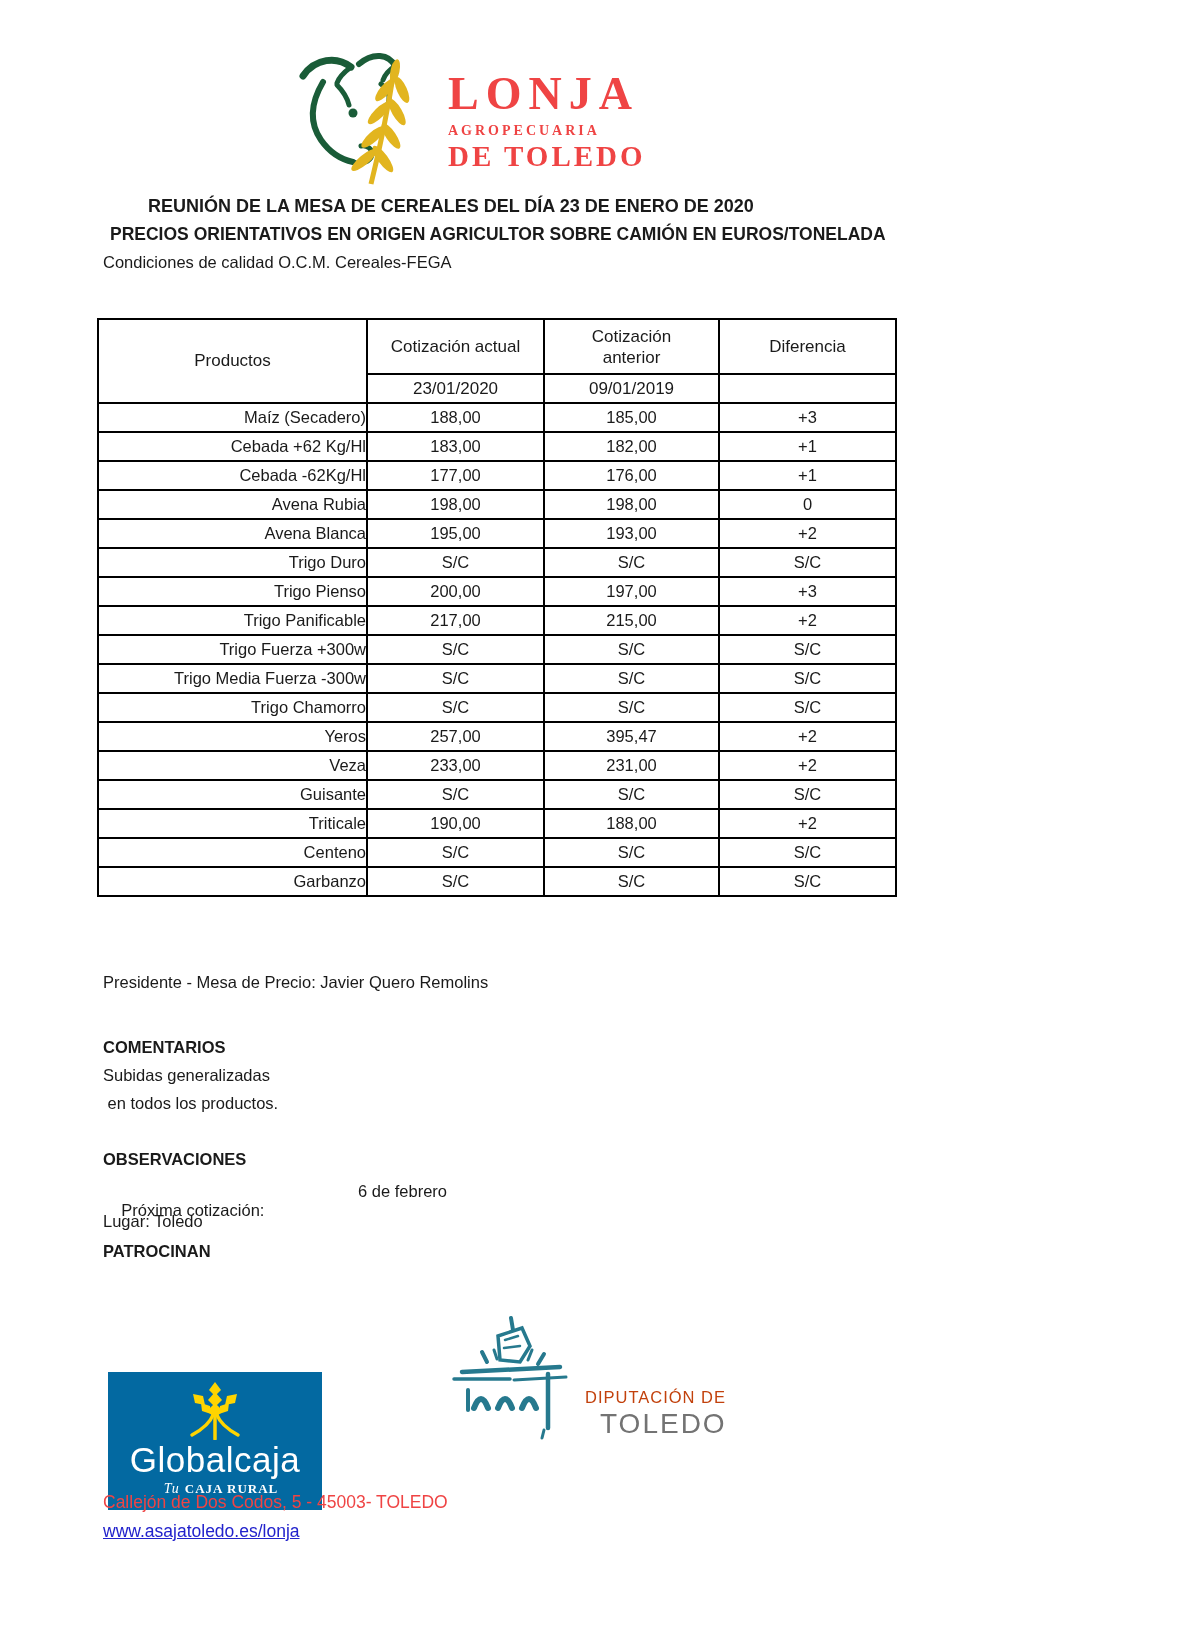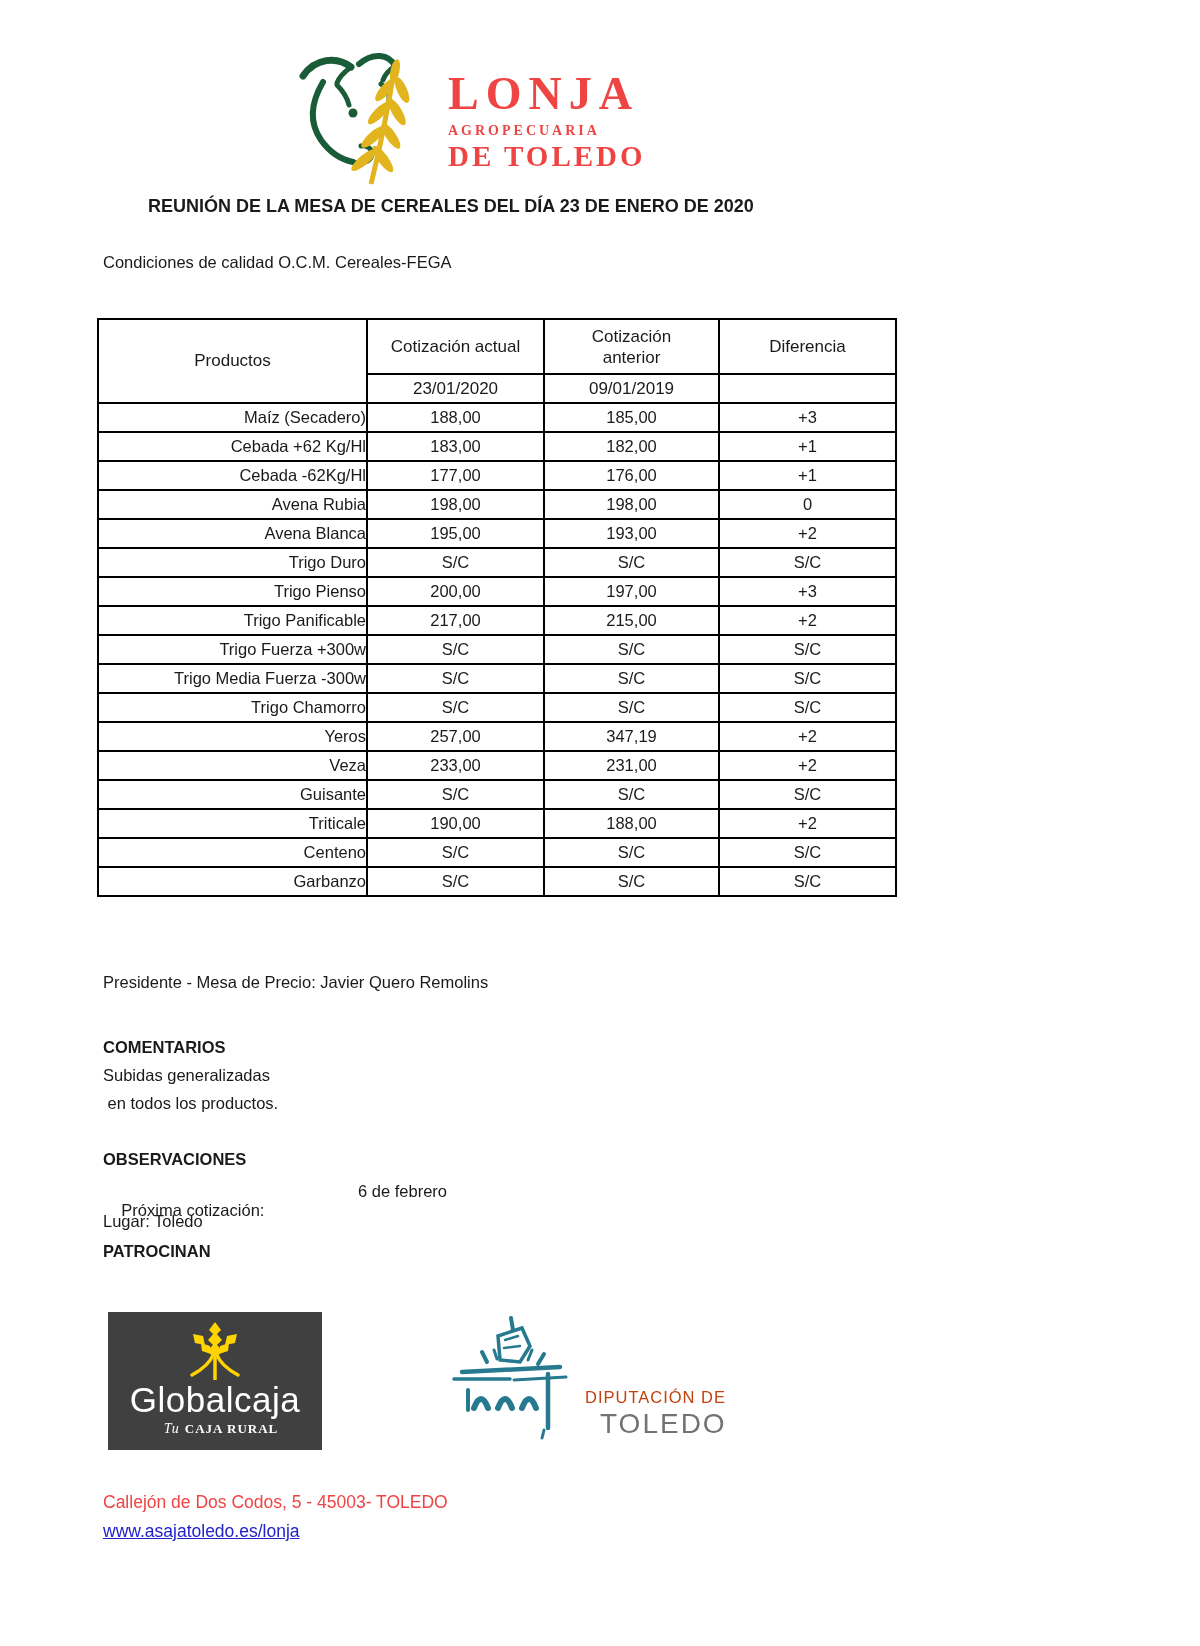--- a/index.html
+++ b/index.html
@@ -42,22 +42,22 @@
   .n-comentarios{top:1038px;}
   .n-subidas{top:1066px;}
   .n-entodos{top:1094px;}
   .n-observaciones{top:1150px;}
   .n-proxima{top:1182px;}
   .n-proxima .val2{position:absolute;left:255px;top:0;}
   .n-lugar{top:1212px;}
   .n-patrocinan{top:1242px;}
   
   .globalcaja{
-    position:absolute;left:108px;top:1312px;width:214px;height:138px;
-    background:#404040;text-align:center;color:#ffffff;
+    position:absolute;left:108px;top:1372px;width:214px;height:138px;
+    background:#0369a1;text-align:center;color:#ffffff;
   }
   .globalcaja svg{margin-top:10px;}
   .gc-name{font-size:35px;line-height:36px;margin-top:-2px;letter-spacing:0.5px;}
   .gc-tag{font-size:13px;margin-top:3px;letter-spacing:1px;font-family:"Liberation Serif", serif;font-weight:700;padding-left:12px;}
   .gc-tag .script{font-family:"Liberation Serif", serif;font-style:italic;font-weight:400;font-size:14px;margin-right:5px;}
   .diputacion{position:absolute;left:448px;top:1316px;width:320px;height:125px;}
   .diputacion svg{position:absolute;left:0;top:0;}
   .dip-text{position:absolute;left:137px;top:72px;}
   .dip-l1{color:#c2410c;font-size:16.5px;letter-spacing:1px;line-height:18px;}
   .dip-l2{color:#737373;font-size:28px;letter-spacing:2px;line-height:36px;margin-left:15px;}
@@ -97,20 +97,21 @@
       </g>
     </svg>
     <div class="lonja-text">
       <div class="lonja-l1">LONJA</div>
       <div class="lonja-l2">AGROPECUARIA</div>
       <div class="lonja-l3">DE TOLEDO</div>
     </div>
   </div>
 
   <div class="title1">REUNIÓN DE LA MESA DE CEREALES DEL DÍA 23 DE ENERO DE 2020</div>
+  <div class="title2">PRECIOS ORIENTATIVOS EN ORIGEN AGRICULTOR SOBRE CAMIÓN EN EUROS/TONELADA</div>
   <div class="title3">Condiciones de calidad O.C.M. Cereales-FEGA</div>
 
   <table class="prices">
     <colgroup>
       <col style="width:269px">
         <col style="width:177px">
         <col style="width:175px">
         <col style="width:177px">
     </colgroup>
     <thead>
@@ -192,21 +193,21 @@
         </tr>
         <tr>
           <td class="prod">Trigo Chamorro</td>
           <td class="val">S/C</td>
           <td class="val">S/C</td>
           <td class="val">S/C</td>
         </tr>
         <tr>
           <td class="prod">Yeros</td>
           <td class="val">257,00</td>
-          <td class="val">347,19</td>
+          <td class="val">395,47</td>
           <td class="val">+2</td>
         </tr>
         <tr>
           <td class="prod">Veza</td>
           <td class="val">233,00</td>
           <td class="val">231,00</td>
           <td class="val">+2</td>
         </tr>
         <tr>
           <td class="prod">Guisante</td>

